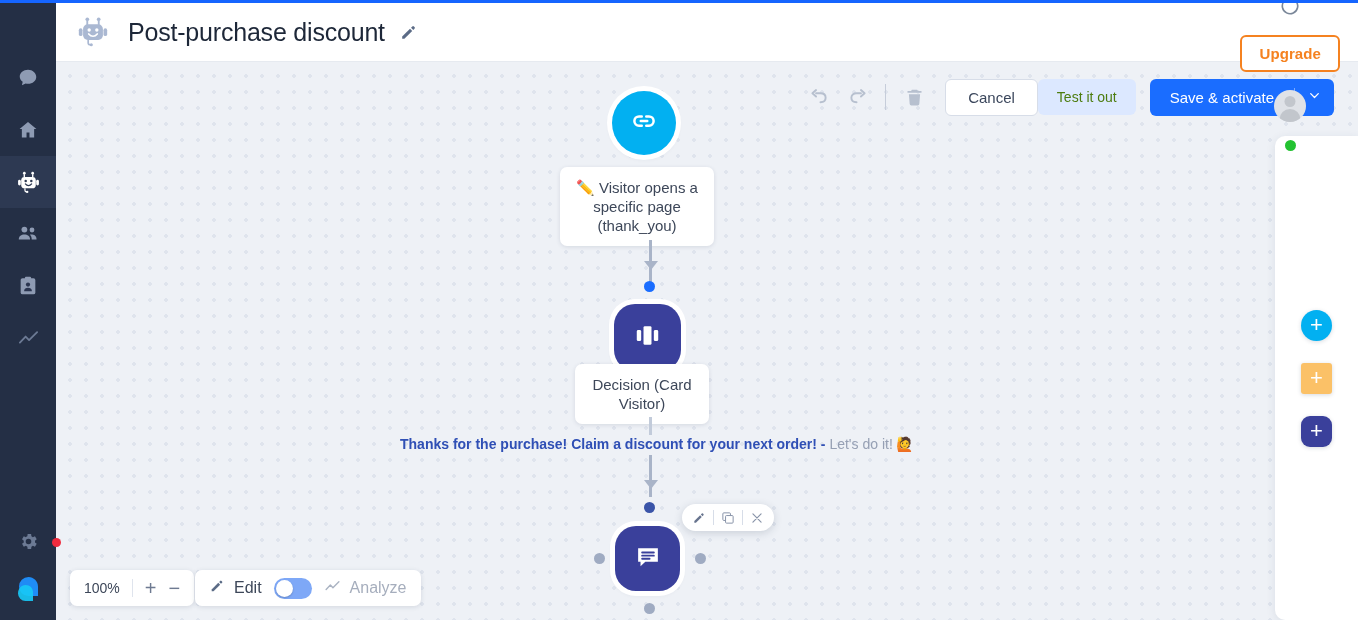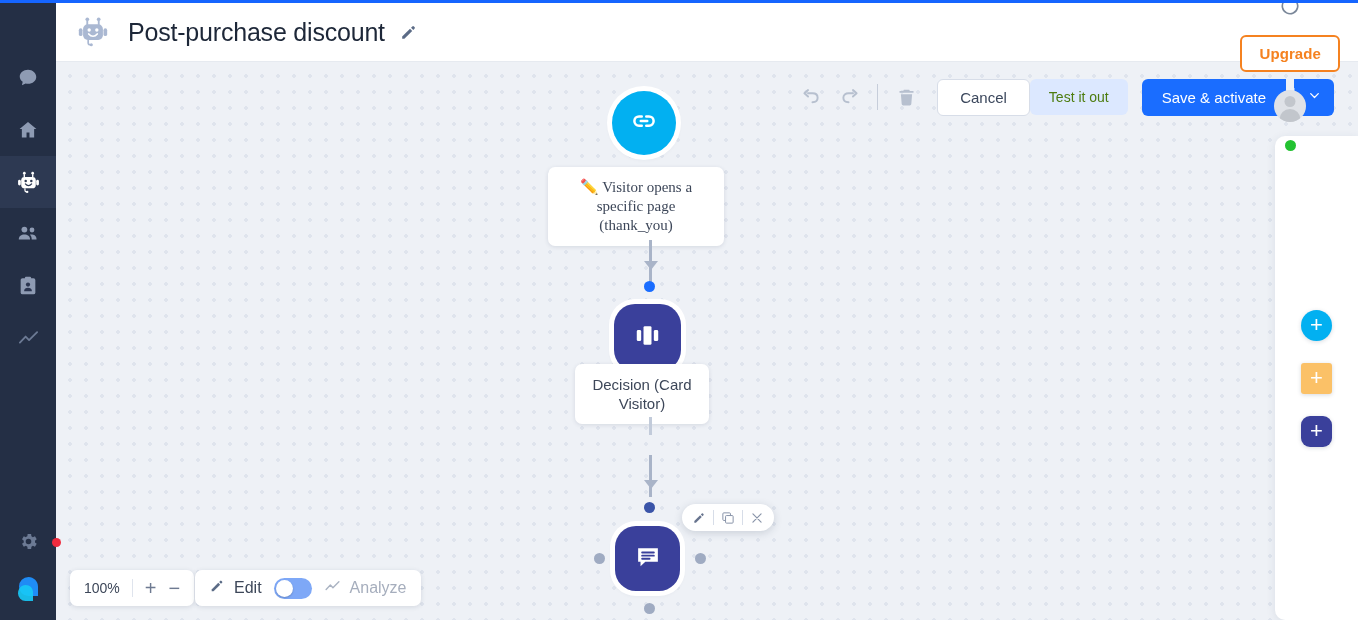--- a/index.html
+++ b/index.html
@@ -96,21 +96,21 @@
   .tb-ico { width: 38px; height: 38px; display: flex; align-items: center; justify-content: center; cursor: pointer; }
   .tb-sep { width: 1px; height: 26px; background: #c6cdda; margin: 0 9px; }
   .btn-cancel {
     background: #fff; border: 1px solid #d7dde8; border-radius: 6px;
     color: #3b475c; font-size: 15px; padding: 9px 22px; cursor: pointer; margin-left: 12px;
   }
   .btn-test {
     background: #dce8ff; border: none; border-radius: 6px;
     color: #4d7c0f; font-size: 14px; padding: 10px 19px; cursor: pointer; 
   }
-  .btn-save-wrap { display: flex; margin-left: 14px; gap: 8px; }
+  .btn-save-wrap { display: flex; margin-left: 14px; }
   .btn-save {
     background: #1a6dff; border: none; border-radius: 6px 0 0 6px;
     color: #fff; font-size: 15px; font-weight: 500; padding: 10px 20px; cursor: pointer;
   }
   .btn-save-caret {
     background: #1a6dff; border: none; border-radius: 0 6px 6px 0;
     width: 40px; display: flex; align-items: center; justify-content: center; cursor: pointer;
     position: relative;
   }
   .btn-save-caret::before {
@@ -397,21 +397,21 @@
       <div class="node-circle" style="left:556px; top:29px; width:64px; height:64px; background:#02b0f1;">
         <span>
           <svg width="30" height="30" viewBox="0 0 24 24">
             <path d="M9.4 12h5.2" stroke="#fff" stroke-width="2" stroke-linecap="round"></path>
             <path d="M10.2 8.3H8a3.7 3.7 0 0 0 0 7.4h2.2" stroke="#fff" stroke-width="2" fill="none" stroke-linecap="round"></path>
             <path d="M13.8 8.3H16a3.7 3.7 0 0 1 0 7.4h-2.2" stroke="#fff" stroke-width="2" fill="none" stroke-linecap="round"></path>
           </svg>
         </span>
       </div>
 
-      <div class="label-box" style="left:492px; top:105px; width:176px;font-family:Liberation Serif, serif;">
+      <div class="label-box" style="left:504px; top:105px; width:154px;">
         <span>✏️</span>
         <span>Visitor opens a</span><br>
         <span>specific page</span><br>
         <span>(thank_you)</span>
       </div>
 
       <div class="conn-line" style="left:593px; top:178px; height:42px;"></div>
       <div class="arrow-head" style="left:588px; top:199px;"></div>
       <div class="conn-dot" style="left:588px; top:219px; width:11px; height:11px; background:#1a6dff;"></div>
 
@@ -423,20 +423,25 @@
             <rect x="16.6" y="8" width="3.2" height="8" rx="1" fill="#fff"></rect>
           </svg>
         </span>
       </div>
 
       <div class="label-box" style="left:519px; top:302px; width:134px;">
         <span>Decision (Card</span><br>
         <span>Visitor)</span>
       </div>
 
+      <div class="branch-text" style="left:344px; top:374px;">
+        <span>Thanks for the purchase! Claim a discount for your next order! -</span>
+        <span class="reply">Let's do it!</span>
+        <span>🙋</span>
+      </div>
 
       <div class="conn-line" style="left:593px; top:355px; height:18px; background:#c2cbda;"></div>
       <div class="conn-line" style="left:593px; top:393px; height:42px;"></div>
       <div class="arrow-head" style="left:588px; top:418px;"></div>
       <div class="conn-dot" style="left:588px; top:440px; width:11px; height:11px; background:#3a54a8;"></div>
 
       <div class="node-tools" style="left:626px; top:442px;">
         <span class="nt-btn">
           <svg width="14" height="14" viewBox="0 0 24 24">
               <path d="m4 17.2 9.9-9.9 2.8 2.8L6.8 20H4v-2.8z" fill="#67748e"></path>

